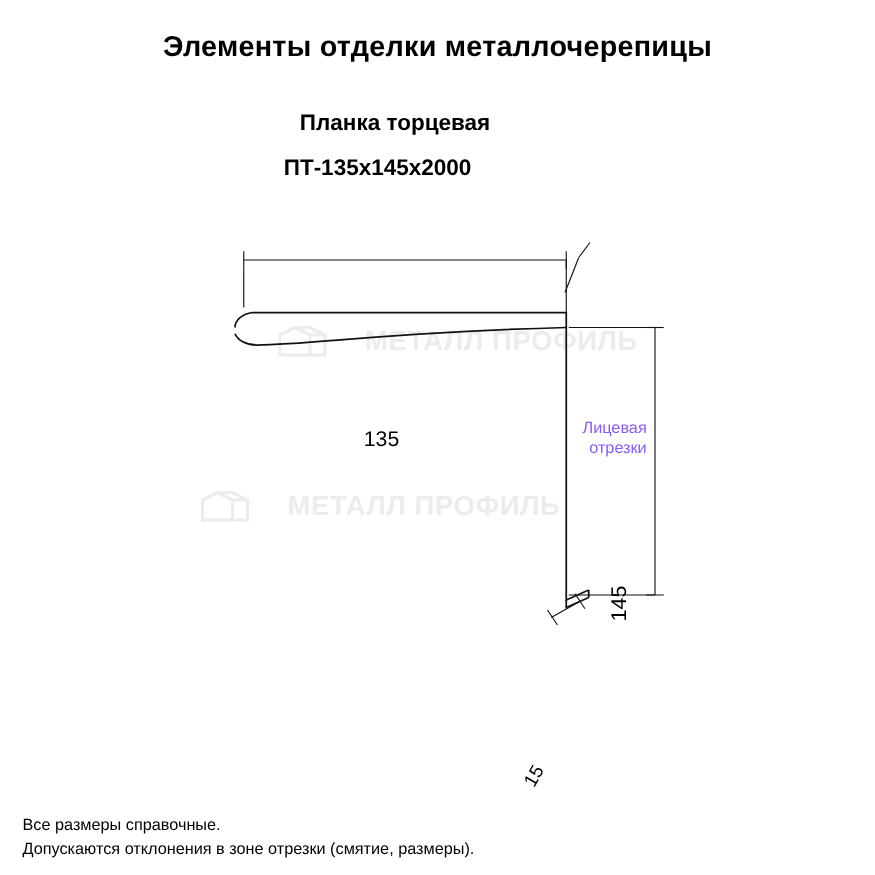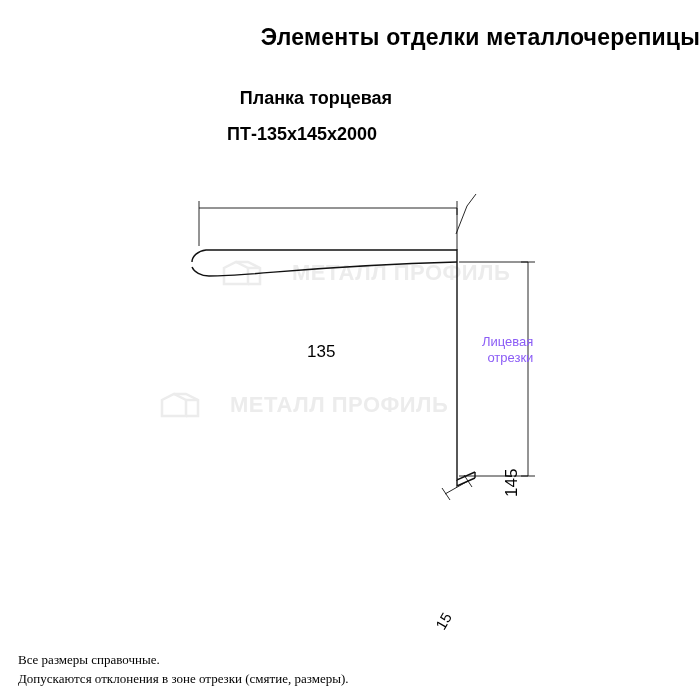--- a/index.html
+++ b/index.html
@@ -20,21 +20,21 @@
     width: 700px;
     height: 700px;
   }
 
   
   .title {
     position: absolute;
     top: 24px;
     left: 0;
     width: 700px;
-    text-align: right;
+    text-align: center;
     font-size: 23px;
     font-weight: bold;
     letter-spacing: 0.2px;
     color: #000;
   }
   .subtitle {
     position: absolute;
     top: 88px;
     left: 0;
     width: 632px;
@@ -73,24 +73,25 @@
     position: relative;
     flex: none;
   }
   .watermark .wm-mark svg { display: block; }
   .wm1 { left: 222px; top: 258px; }
   .wm2 { left: 160px; top: 390px; }
 
   
   .drawing {
     position: absolute;
-    left: 16px;
+    left: 0;
     top: 150px;
     width: 554px;
     height: 400px;
+    padding-left: 12px;
   }
   .drawing svg { display: block; }
 
   .dim-label {
     position: absolute;
     font-size: 17px;
     color: #000;
     font-family: "Liberation Sans", sans-serif;
   }
   .lbl-135 { left: 291px; top: 192px; }
@@ -118,21 +119,20 @@
   }
 
   
   .footnote {
     position: absolute;
     left: 18px;
     top: 650px;
     font-size: 13px;
     line-height: 19px;
     color: #000;
-    font-family: Liberation Serif, serif;
   }
 </style>
 </head>
 <body>
 
 <div class="page">
 
   <div class="title">Элементы отделки металлочерепицы</div>
   <div class="subtitle">Планка торцевая</div>
   <div class="code">ПТ-135х145х2000</div>

